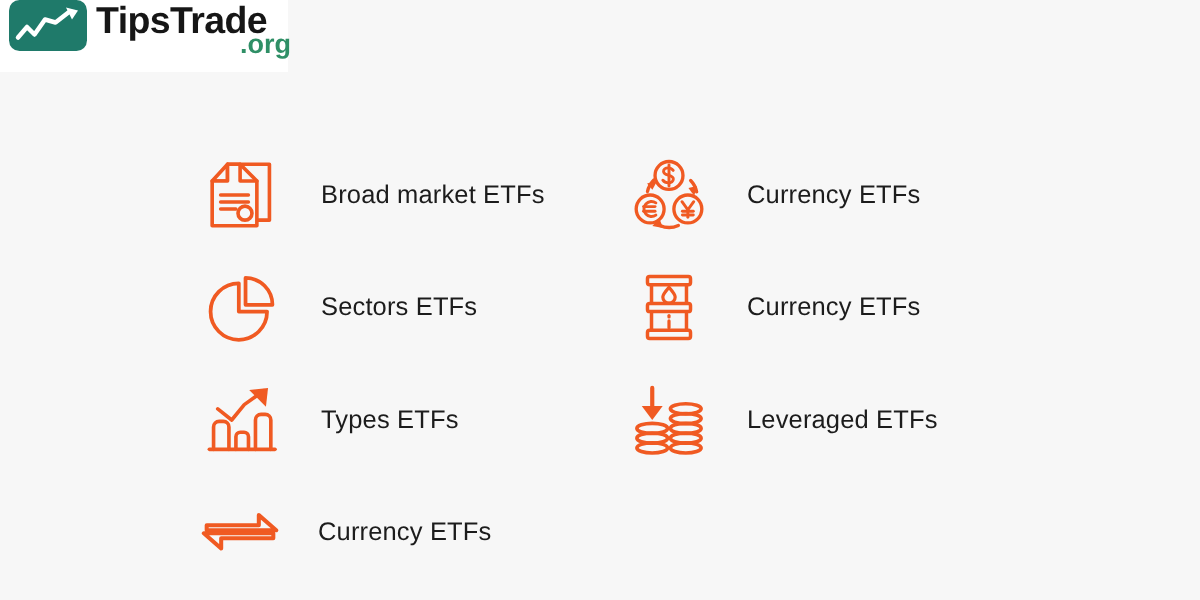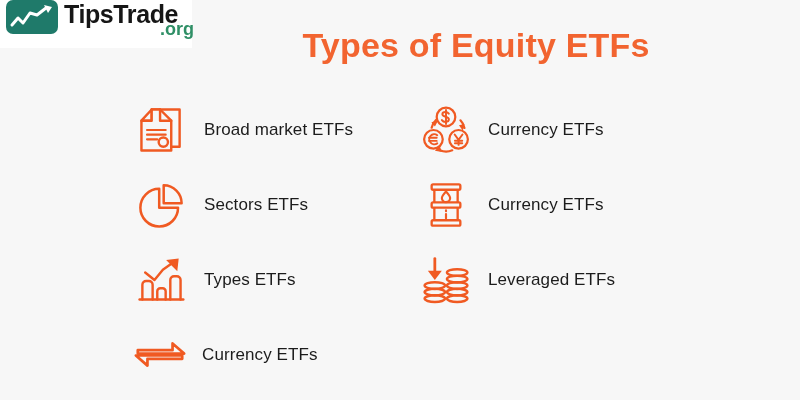--- a/index.html
+++ b/index.html
@@ -86,21 +86,21 @@
     top: 92px;
     width: 560px;
     height: 300px;
     display: grid;
     grid-template-columns: 286px 274px;
     grid-template-rows: repeat(4, 75px);
   }
   .item {
     display: flex;
     align-items: center;
-    gap: 14px;
+    gap: 24px;
   }
   .item-icon {
     width: 58px;
     height: 58px;
     flex: 0 0 58px;
     display: flex;
     align-items: center;
     justify-content: center;
   }
   .item-icon svg {
@@ -130,21 +130,20 @@
         <polyline points="6,25 12,18 17,23 24,13 31,15 40,8" fill="none" stroke="#ffffff" stroke-width="3" stroke-linecap="round" stroke-linejoin="round"></polyline>
         <polygon points="38,5 46,7 42,13" fill="#ffffff"></polygon>
       </svg>
     </span>
     <span class="logo-wordmark">
       <span class="logo-word">TipsTrade</span>
       <span class="logo-tld">.org</span>
     </span>
   </div>
 
-  <div class="page-title">Types of Equity ETFs</div>
 
   <div class="items-grid">
 
     <div class="item col-left">
       <span class="item-icon">
         <svg viewBox="0 0 58 58" width="54" height="54" aria-hidden="true">
           <g fill="none" stroke="#f05a22" stroke-width="2.6" stroke-linejoin="round" stroke-linecap="round">
             <path d="M19 7 H49 V47 H31"></path>
             <path d="M8 19 L19 7 V19 Z"></path>
             <path d="M19 19 H8 V51 H40 V19 L28 7 H19 Z" fill="#f7f7f7"></path>

